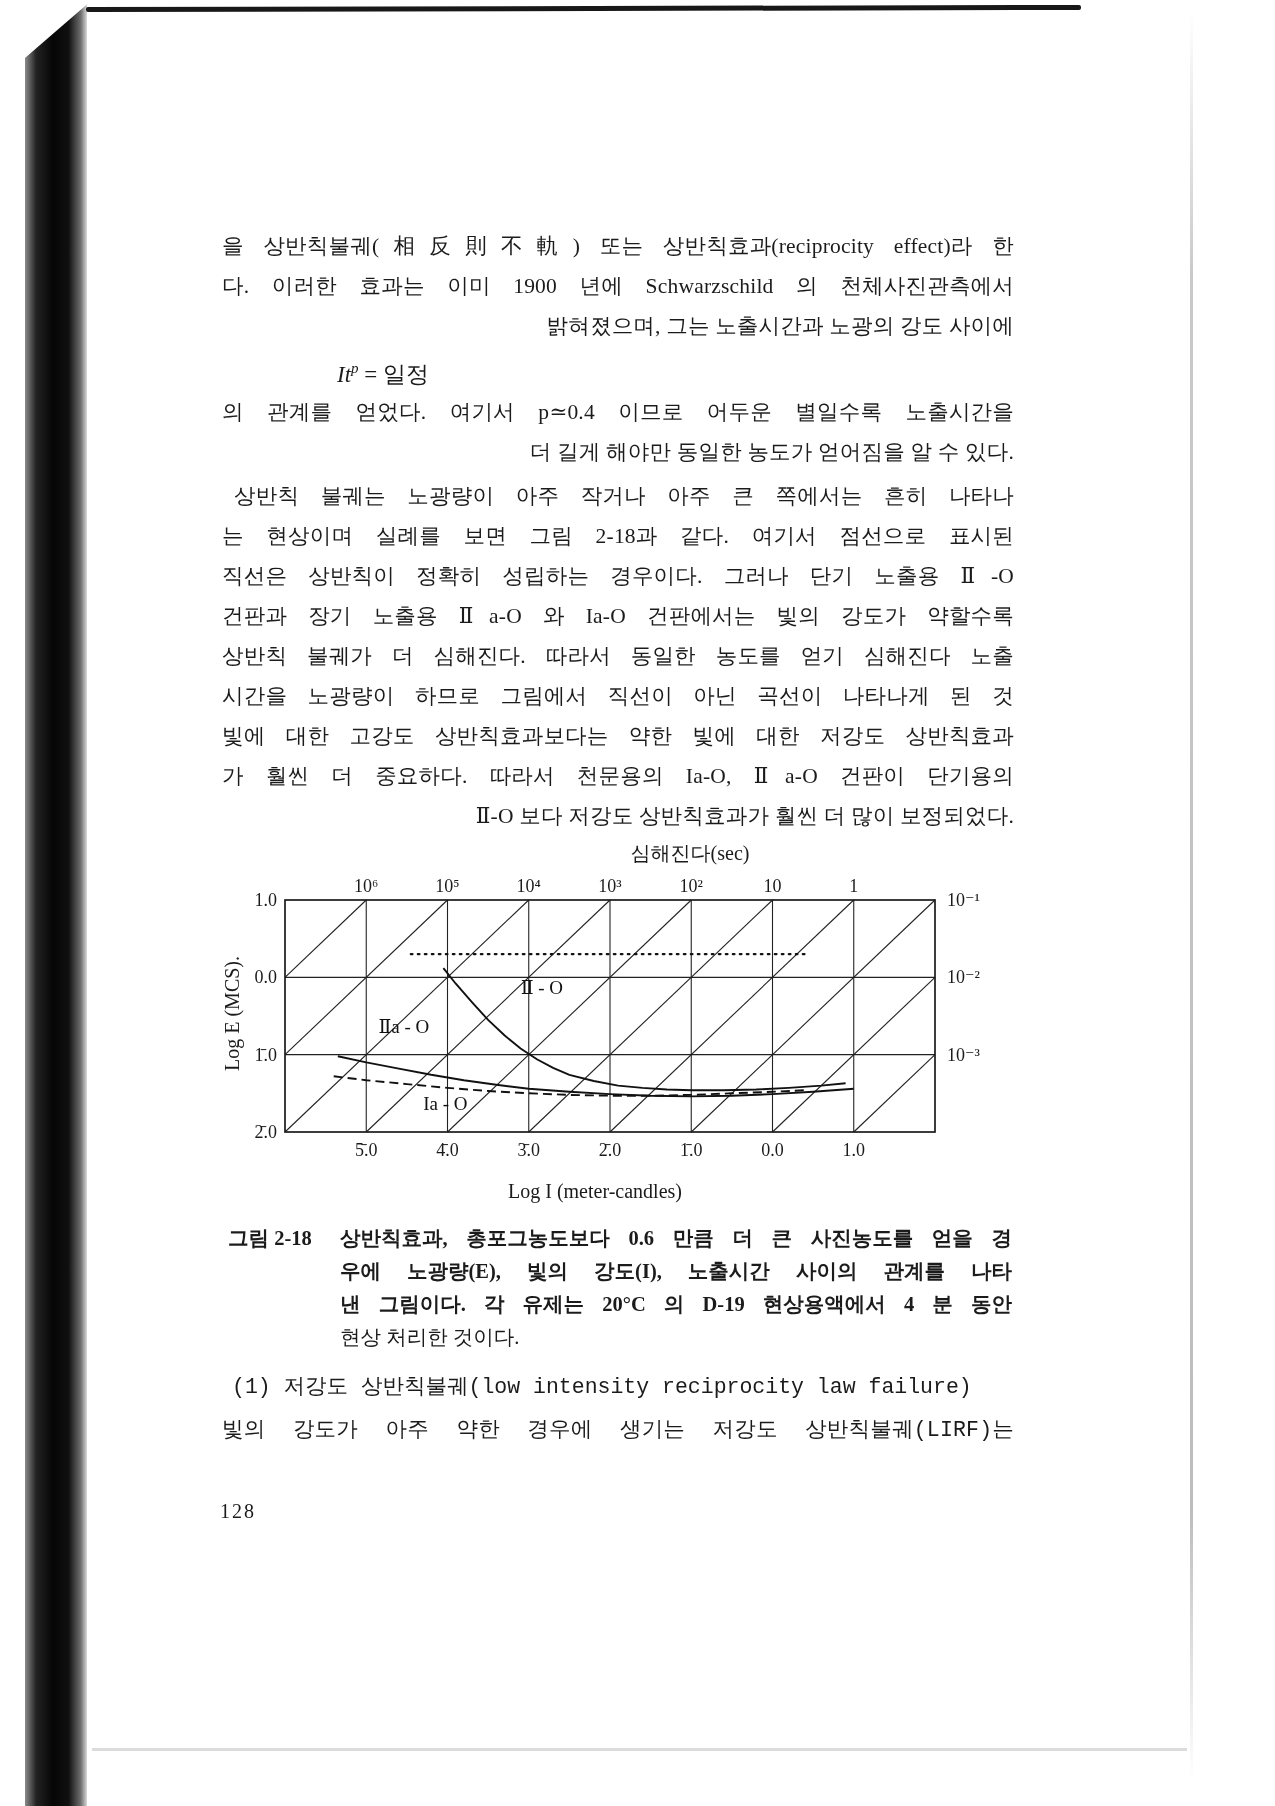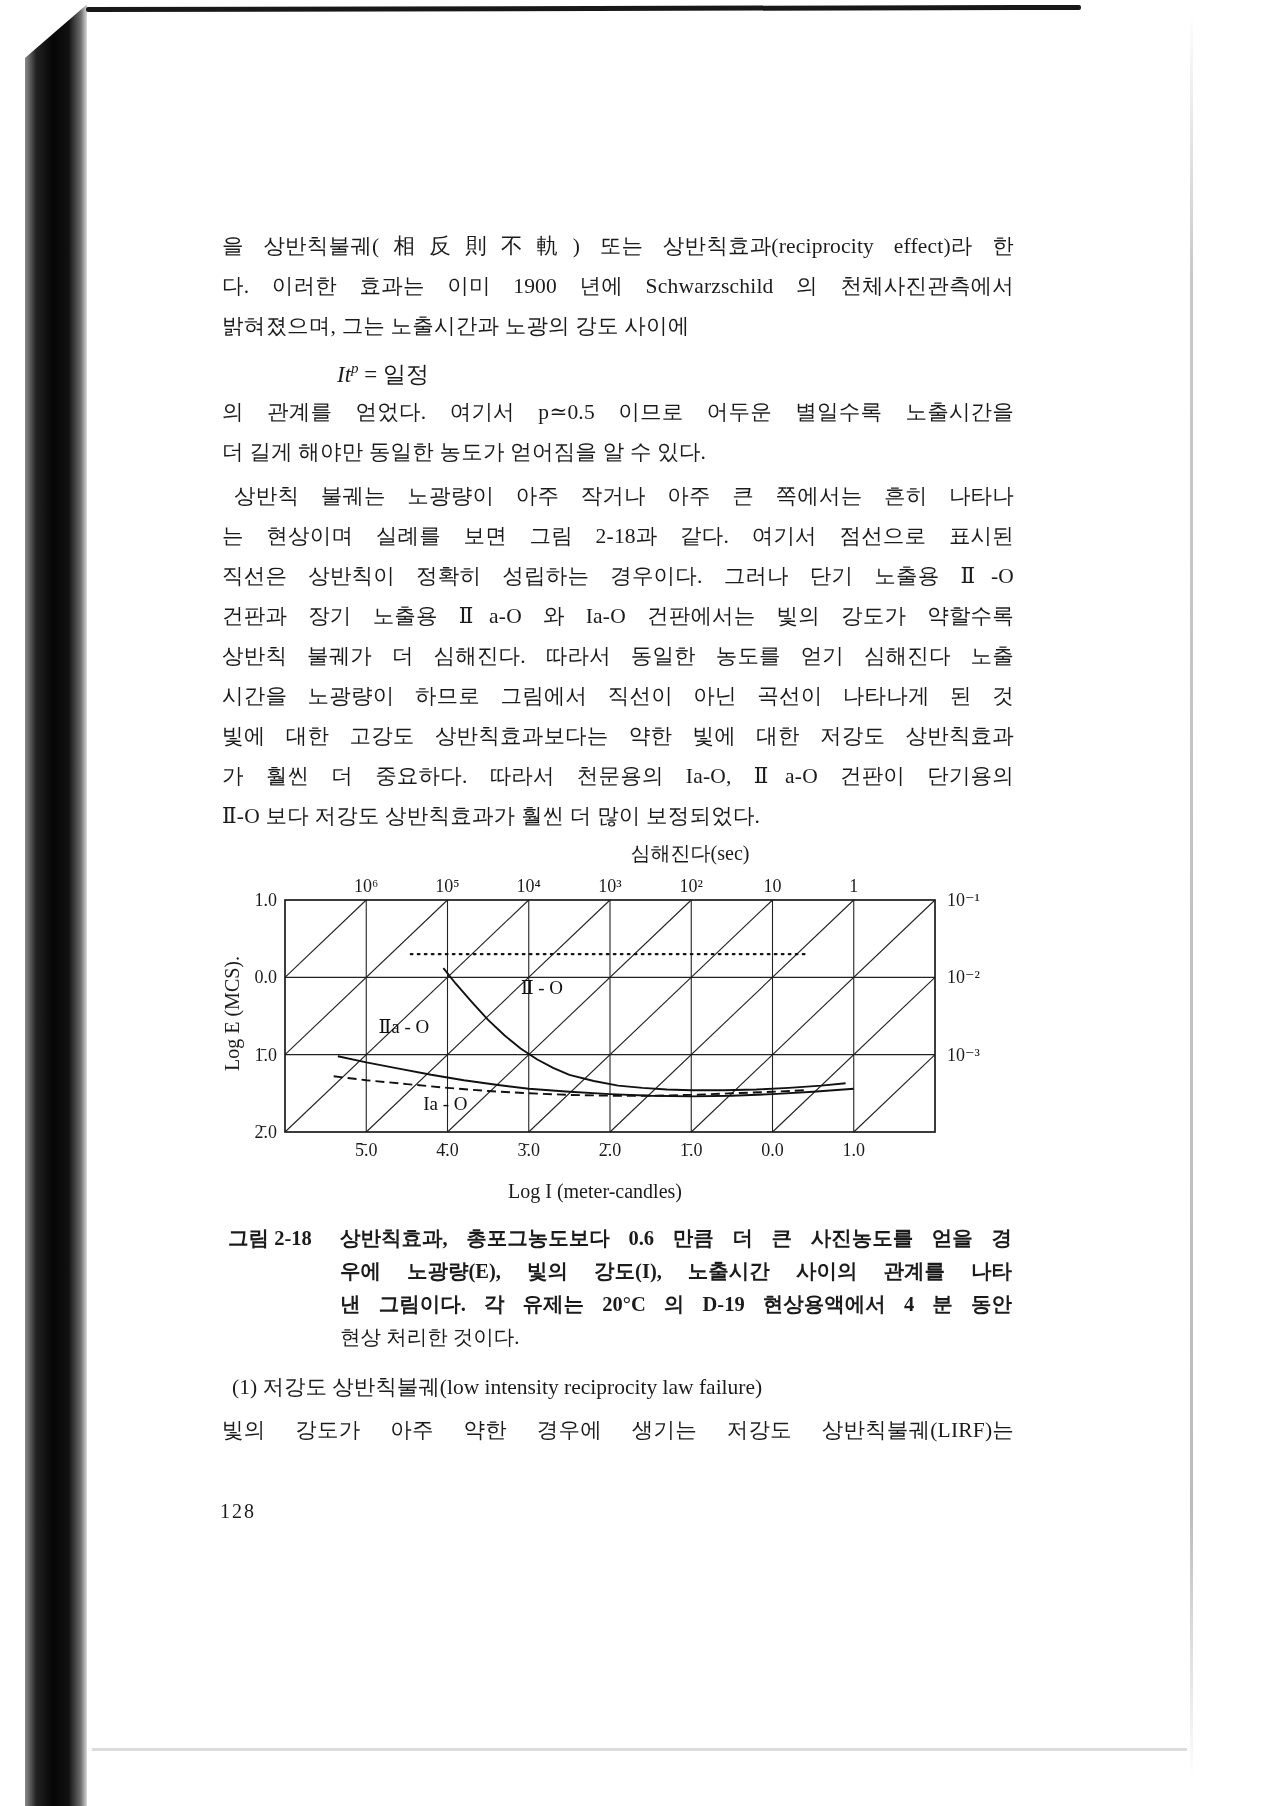--- a/index.html
+++ b/index.html
@@ -14,21 +14,21 @@
   .corner-cut{position:absolute;left:18px;top:0;width:74px;height:64px;background:#fff;
     clip-path:polygon(0 0,100% 0,0 100%);}
   .top-edge{position:absolute;left:86px;top:6px;width:995px;height:5px;background:#181818;
     border-radius:2px;transform:rotate(-0.12deg);}
   .right-edge{position:absolute;left:1190px;top:10px;width:3px;height:1770px;
     background:linear-gradient(#fff,#c9c9c9 15%,#bdbdbd 85%,#fff);}
   .bottom-edge{position:absolute;left:92px;top:1748px;width:1095px;height:3px;background:#dcdcdc;}
 
   
   .textline{width:792px;font-size:21.5px;line-height:40px;letter-spacing:.2px;
-    word-break:keep-all;white-space:normal;}
+    word-break:keep-all;white-space:normal;text-align:right;}
   .just{text-align:justify;text-align-last:justify;}
   .ind{text-indent:12px;}
   .p1{position:absolute;left:222px;top:226px;}
   .formula{position:absolute;left:310px;top:348px;font-size:23px;line-height:40px;}
   .formula .it{font-style:italic;margin-left:27px;}
   .formula sup{font-style:italic;font-size:15px;}
   .p2{position:absolute;left:222px;top:392px;}
   .p3{position:absolute;left:222px;top:476px;}
 
   
@@ -44,21 +44,21 @@
   #chart-svg text.curvelabel{font-family:"Liberation Serif","DejaVu Serif",serif;font-size:19px;fill:#111;}
 
   
   .caption{position:absolute;left:228px;top:1222px;display:flex;}
   .fig-label{width:112px;font-weight:700;font-size:20.5px;line-height:33px;flex:none;}
   .caption-lines{width:672px;}
   .capline{font-size:20.5px;line-height:33px;word-break:keep-all;}
   .capline.just{text-align:justify;text-align-last:justify;font-weight:bold;}
 
   
-  .section{position:absolute;left:222px;top:1366px;}
+  .section{position:absolute;left:222px;top:1366px;font-family:Liberation Mono, monospace;}
   .secline{width:792px;font-size:21.5px;line-height:43px;word-break:keep-all;}
   .secline.pad{padding-left:10px;}
   .page-number{position:absolute;left:220px;top:1452px;font-size:20px;letter-spacing:2px;margin-top:48px;}
 </style>
 </head>
 <body>
 
 <div class="gutter"></div>
 <div class="corner-cut"></div>
 <div class="top-edge"></div>
@@ -69,21 +69,21 @@
   <div class="textline just">을 상반칙불궤(相反則不軌) 또는 상반칙효과(reciprocity effect)라 한</div>
   <div class="textline just">다. 이러한 효과는 이미 1900 년에 Schwarzschild 의 천체사진관측에서</div>
   <div class="textline">밝혀졌으며, 그는 노출시간과 노광의 강도 사이에</div>
 </div>
 
 <div class="formula">
   <span class="it">It</span><sup>p</sup><span> = 일정</span>
 </div>
 
 <div class="p2">
-  <div class="textline just">의 관계를 얻었다. 여기서 p≃0.5 이므로 어두운 별일수록 노출시간을</div>
+  <div class="textline just">의 관계를 얻었다. 여기서 p≃0.4 이므로 어두운 별일수록 노출시간을</div>
   <div class="textline">더 길게 해야만 동일한 농도가 얻어짐을 알 수 있다.</div>
 </div>
 
 <div class="p3">
   <div class="textline just ind">상반칙 불궤는 노광량이 아주 작거나 아주 큰 쪽에서는 흔히 나타나</div>
   <div class="textline just">는 현상이며 실례를 보면 그림 2-18과 같다. 여기서 점선으로 표시된</div>
   <div class="textline just">직선은 상반칙이 정확히 성립하는 경우이다. 그러나 단기 노출용 Ⅱ-O</div>
   <div class="textline just">건판과 장기 노출용 Ⅱa-O 와 Ia-O 건판에서는 빛의 강도가 약할수록</div>
   <div class="textline just">상반칙 불궤가 더 심해진다. 따라서 동일한 농도를 얻기 심해진다 노출</div>
   <div class="textline just">시간을 노광량이 하므로 그림에서 직선이 아닌 곡선이 나타나게 된 것</div>

